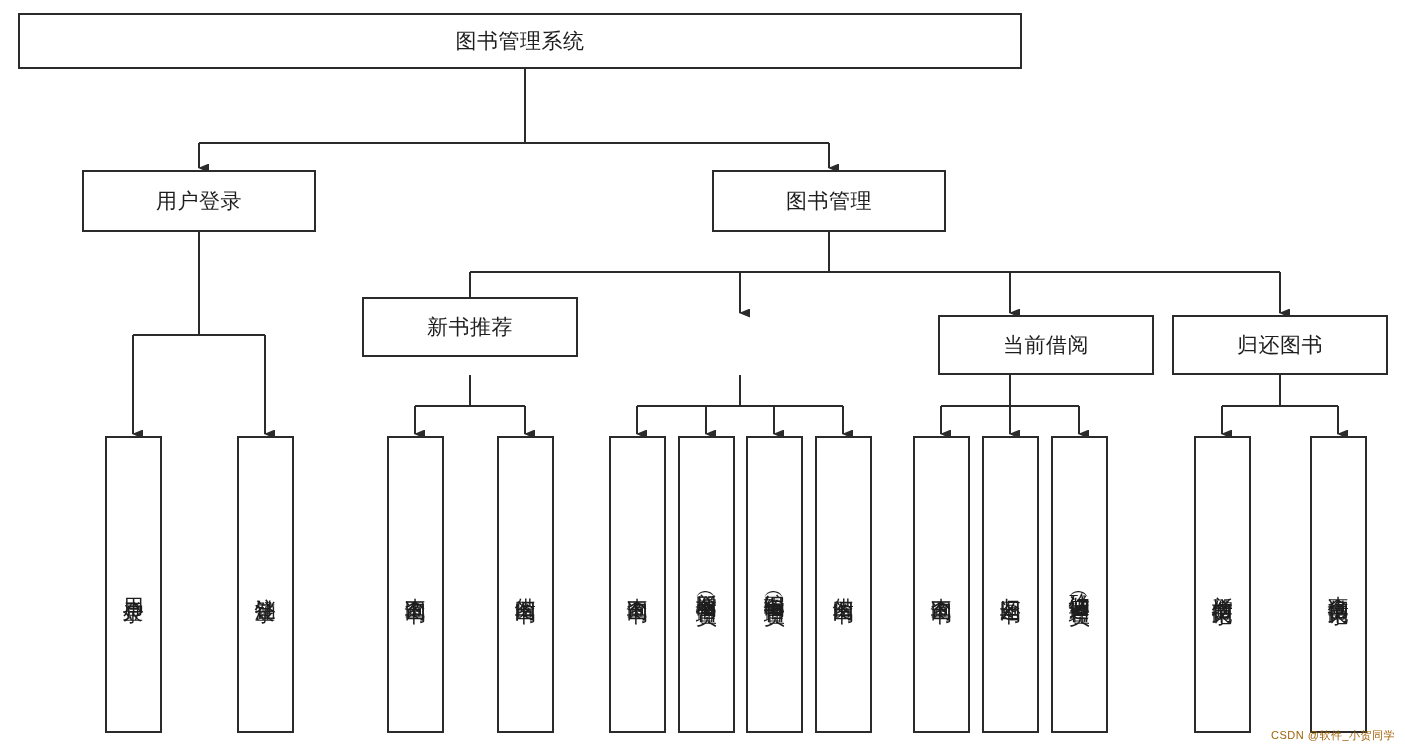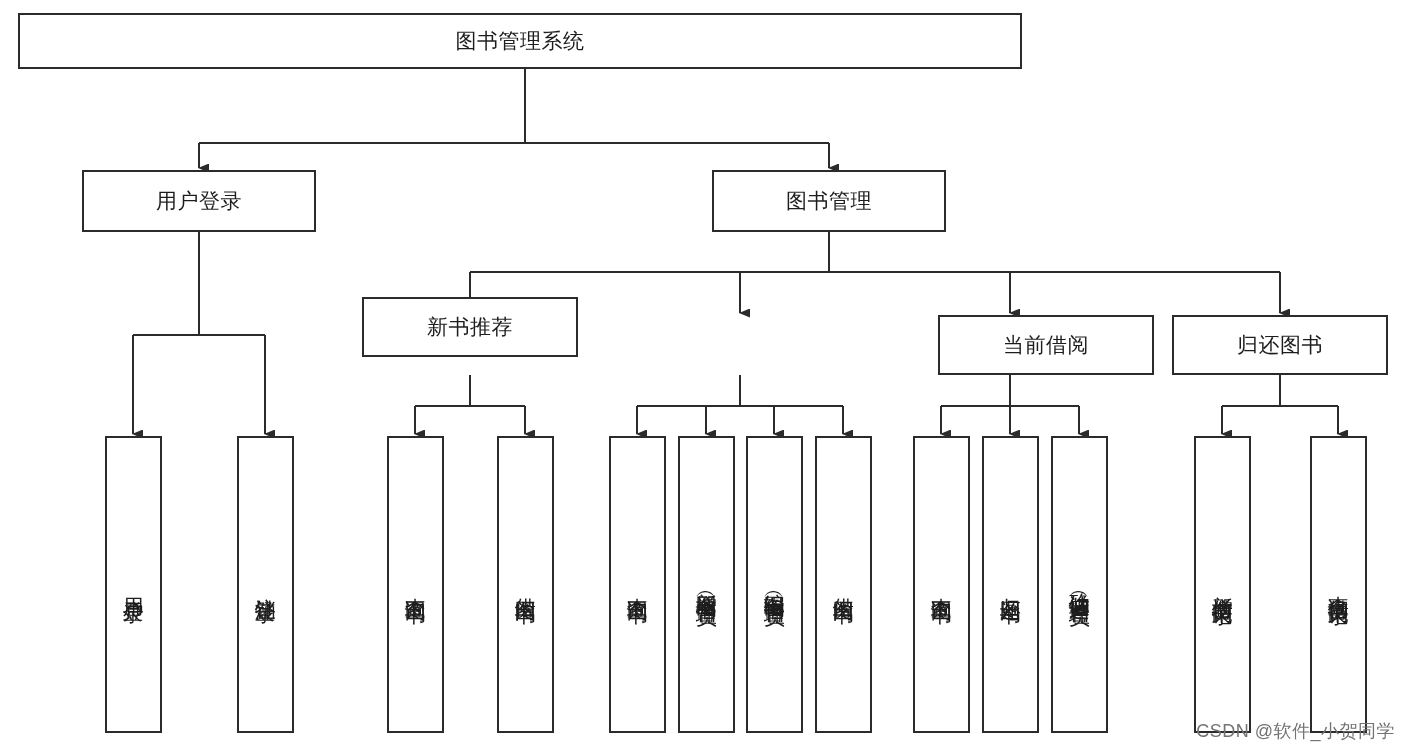--- a/index.html
+++ b/index.html
@@ -62,22 +62,22 @@
     text-orientation: upright;
     font-size: 21px;
     line-height: 1.12;
     letter-spacing: 2px;
     max-height: 268px;
   }
   #watermark {
     position: absolute;
     right: 10px;
     bottom: 4px;
-    font-size: 18px;
-    color: #737373;
+    font-size: 11px;
+    color: #a16207;
     letter-spacing: 0.5px;
     z-index: 5;
     white-space: nowrap;
     margin-left: 44px;
   }
 </style>
 </head>
 <body>
 
 <div id="diagram-root">

